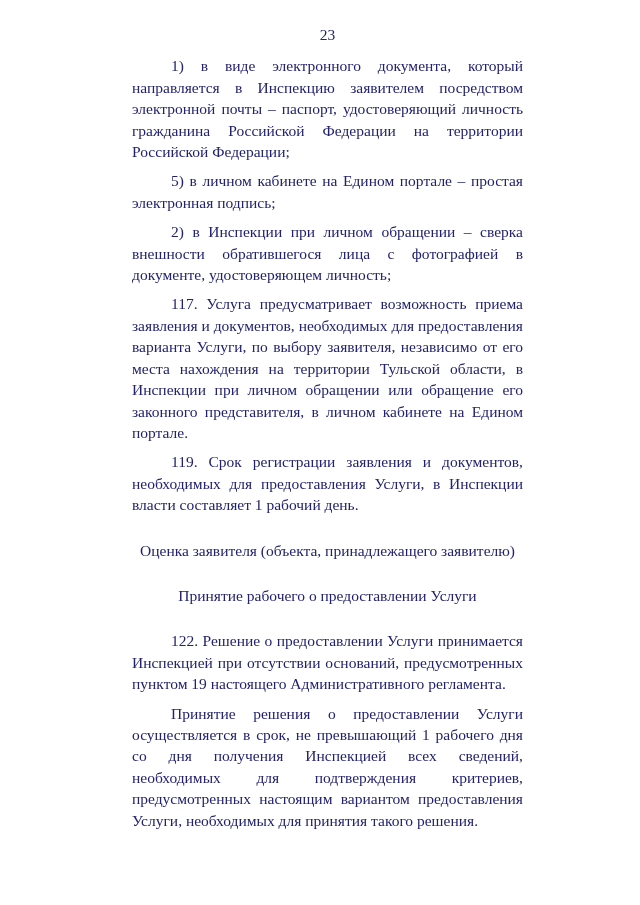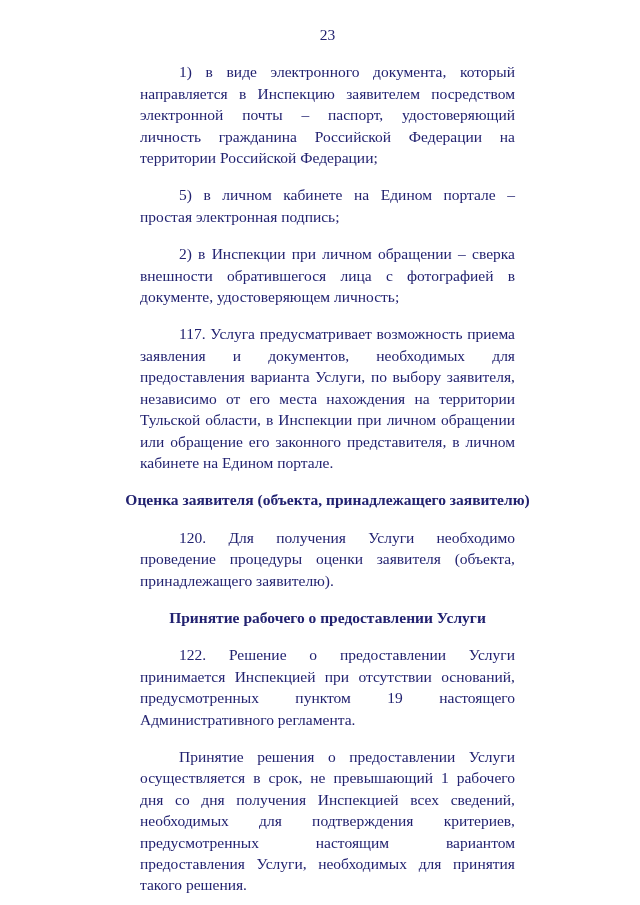--- a/index.html
+++ b/index.html
@@ -14,42 +14,42 @@
     font-size: 15.5px;
     line-height: 21.4px;
     padding: 24px 49px 16px 64px;
     overflow: hidden;
   }
   .page-number {
     text-align: center;
     margin-bottom: 10px;
   }
   .para {
-    margin: 16px;
+    margin: 8px;
     text-align: justify;
     text-indent: 39px;
   }
   .heading {
-    margin: 14px 0;
+    margin: 24px 0;
     text-align: center;
-    font-weight: bold;
+    font-weight: normal;
     font-size: 15.5px;
     line-height: 21.4px;
     text-indent: 0;
   }
 </style>
 </head>
 <body>
 
 <div class="page">
   <div class="page-number">23</div>
   <div id="doc-content">
       <p class="para">1) в виде электронного документа, который направляется в Инспекцию заявителем посредством электронной почты – паспорт, удостоверяющий личность гражданина Российской Федерации на территории Российской Федерации;</p>
       <p class="para">5) в личном кабинете на Едином портале – простая электронная подпись;</p>
       <p class="para">2) в Инспекции при личном обращении – сверка внешности обратившегося лица с фотографией в документе, удостоверяющем личность;</p>
       <p class="para">117. Услуга предусматривает возможность приема заявления и документов, необходимых для предоставления варианта Услуги, по выбору заявителя, независимо от его места нахождения на территории Тульской области, в Инспекции при личном обращении или обращение его законного представителя, в личном кабинете на Едином портале.</p>
+      <p class="para">119. Срок регистрации заявления и документов, необходимых для предоставления Услуги, в Инспекции власти составляет 1 рабочий день.</p>
       <h3 class="heading">Оценка заявителя (объекта, принадлежащего заявителю)</h3>
-      <p class="para">120. Для получения Услуги необходимо проведение процедуры оценки заявителя (объекта, принадлежащего заявителю).</p>
       <h3 class="heading">Принятие рабочего о предоставлении Услуги</h3>
       <p class="para">122. Решение о предоставлении Услуги принимается Инспекцией при отсутствии оснований, предусмотренных пунктом 19 настоящего Административного регламента.</p>
       <p class="para">Принятие решения о предоставлении Услуги осуществляется в срок, не превышающий 1 рабочего дня со дня получения Инспекцией всех сведений, необходимых для подтверждения критериев, предусмотренных настоящим вариантом предоставления Услуги, необходимых для принятия такого решения.</p>
     </div>
 </div>
 
 </body></html>

